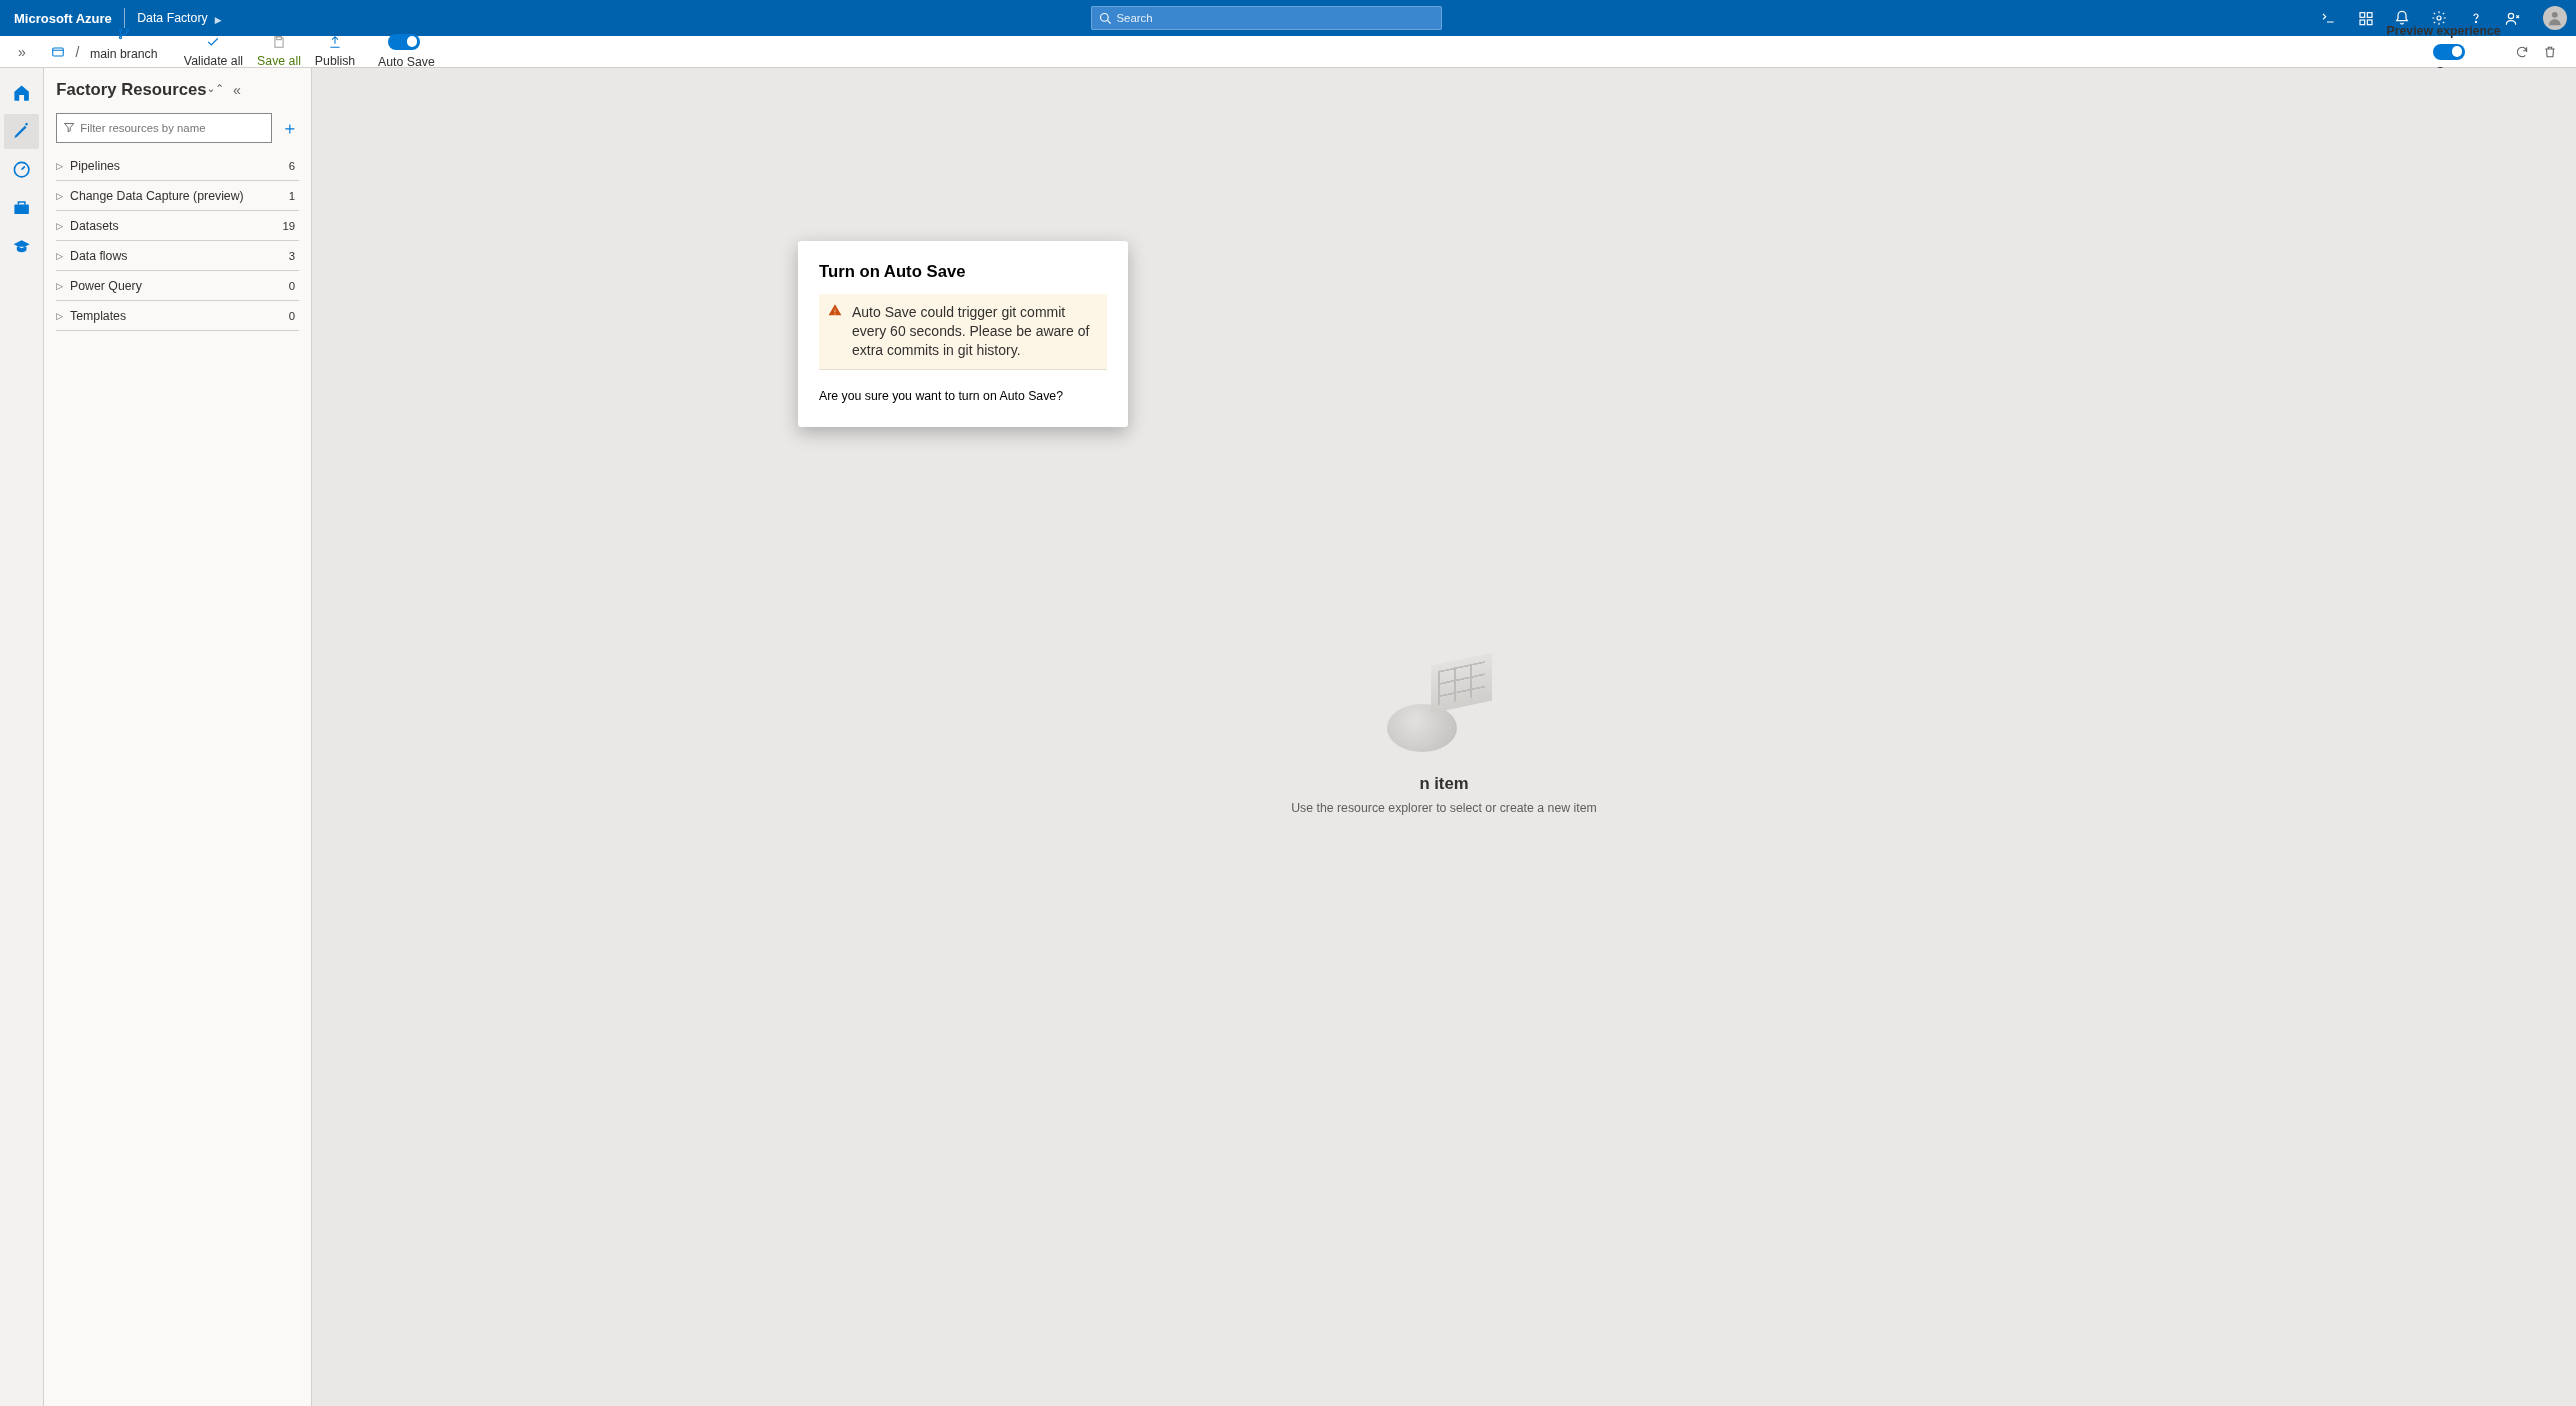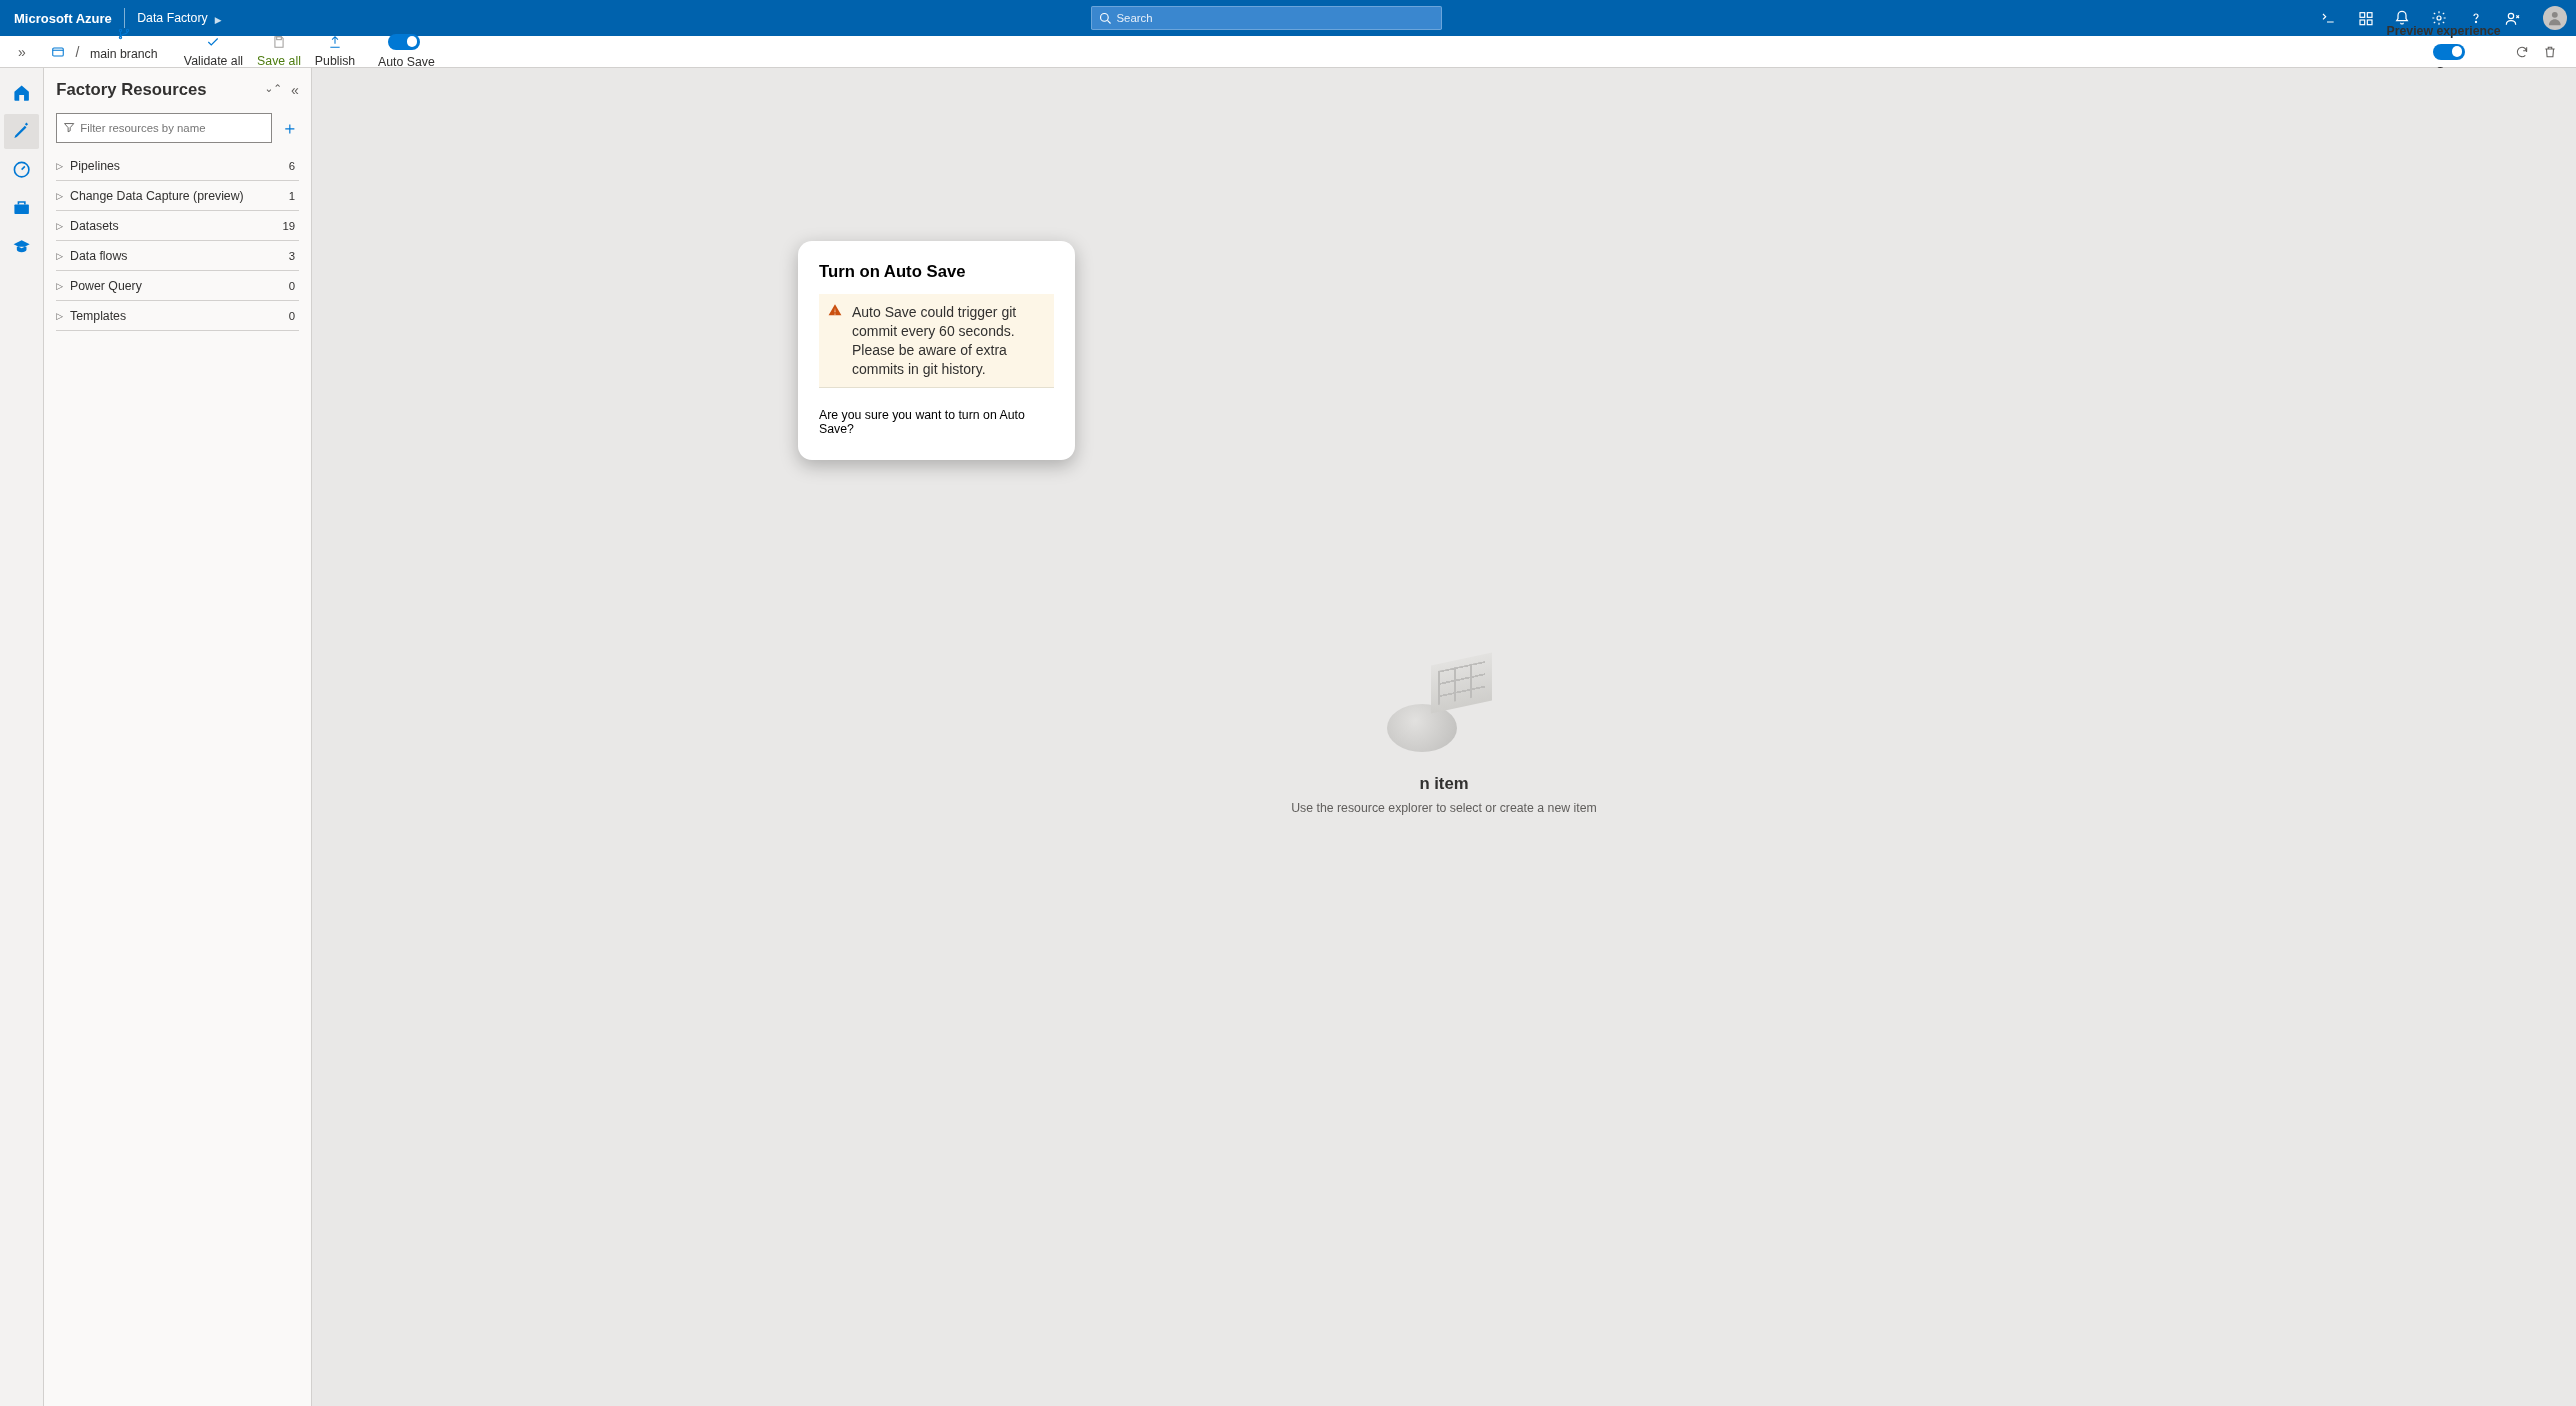--- a/index.html
+++ b/index.html
@@ -82,21 +82,21 @@
     width: 35px; height: 35px; display: flex; align-items: center; justify-content: center;
     cursor: pointer; border-radius: 1.8px; color: var(--azure-blue);
   }
   .rail-btn.active { background: #e1dfdd; }
 
   .panel {
     width: 268px; background: var(--panel-bg);
     border-right: 0.9px solid var(--divider);
     display: flex; flex-direction: column; padding: 12.3px 12.3px 0 12.3px;
   }
-  .panel-header { display: flex; align-items: center; justify-content: space-between; }
+  .panel-header { display: flex; align-items: center; justify-content: flex-start; }
   .panel-title { font-size: 16.7px; font-weight: 600; color: var(--text-dark); }
   .panel-header .hdr-icons { display: flex; gap: 8.8px; color: var(--text-muted); }
   .filter-row { display: flex; align-items: center; gap: 8.8px; margin: 12.3px 0 8.8px; }
   .filter-input {
     flex: 1; height: 30px; border: 0.9px solid #8a8886; background: #fff;
     display: flex; align-items: center; padding: 0 5.3px;
   }
   .filter-input input {
     flex: 1; border: none; outline: none; font-size: 11.4px; background: transparent;
   }
@@ -133,24 +133,24 @@
   }
   .disc {
     position: absolute; width: 70px; height: 48px; left: 0; bottom: 4.4px;
     border-radius: 50%; background: radial-gradient(circle at 40% 35%, #e2e1df, #bdbcba);
   }
   .empty-title { font-size: 16.7px; font-weight: 600; color: var(--text-dark); margin-bottom: 7px; }
   .empty-sub { font-size: 12.3px; }
 
   
   .dialog {
-    position: absolute; width: 277px; background: #fff;
+    position: absolute; width: 330px; background: #fff;
     box-shadow: 0 5.3px 17.6px rgba(0,0,0,0.25);
     left: 486px; top: 173px;
-    border-radius: 14px;
+    border-radius: 3px;
   }
   .dialog-pad { padding: 21px 21px 0 21px; }
   .dialog-title { font-size: 16.7px; font-weight: 600; margin-bottom: 12.3px; }
   .dialog-warning {
     background: var(--warning-bg); padding: 8.8px 10.5px 8.8px 33px;
     font-size: 14px; color: var(--text-dark); position: relative;
     border-bottom: 0.9px solid #e4dfcf; line-height: 1.35;
   }
   .dialog-warning .warn-icon {
     position: absolute; left: 8.8px; top: 8.8px; color: #ca5010;

